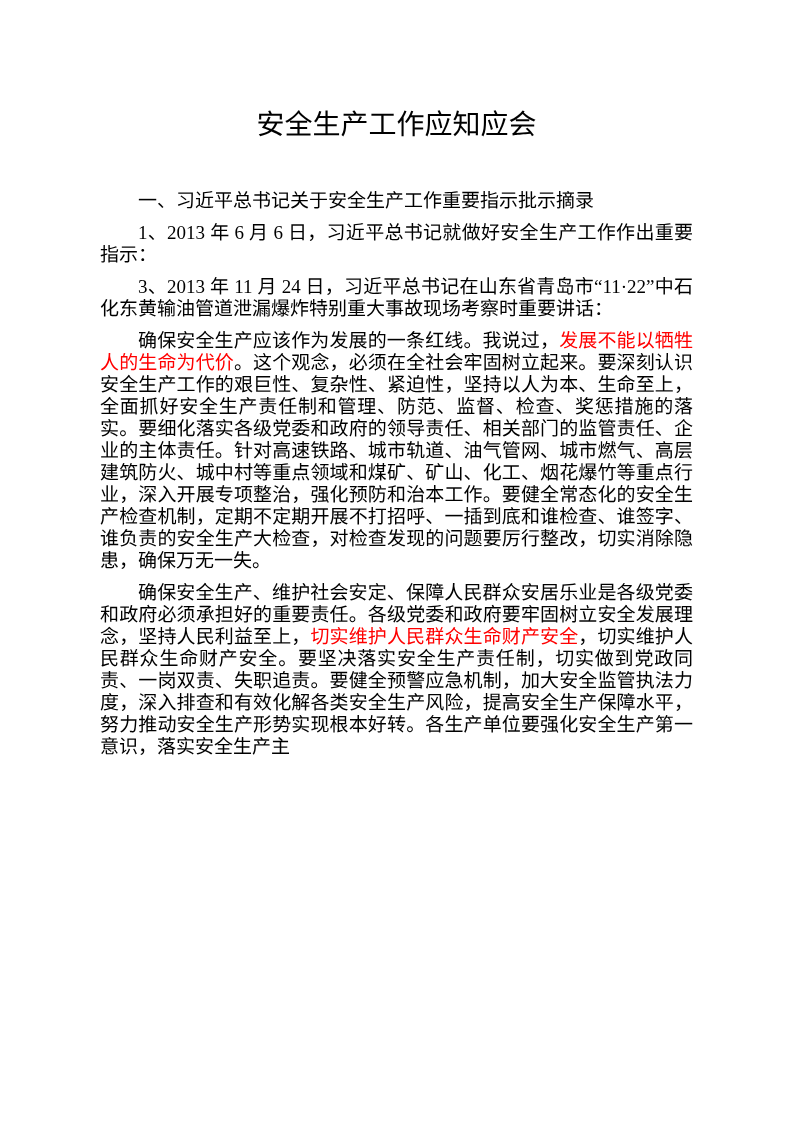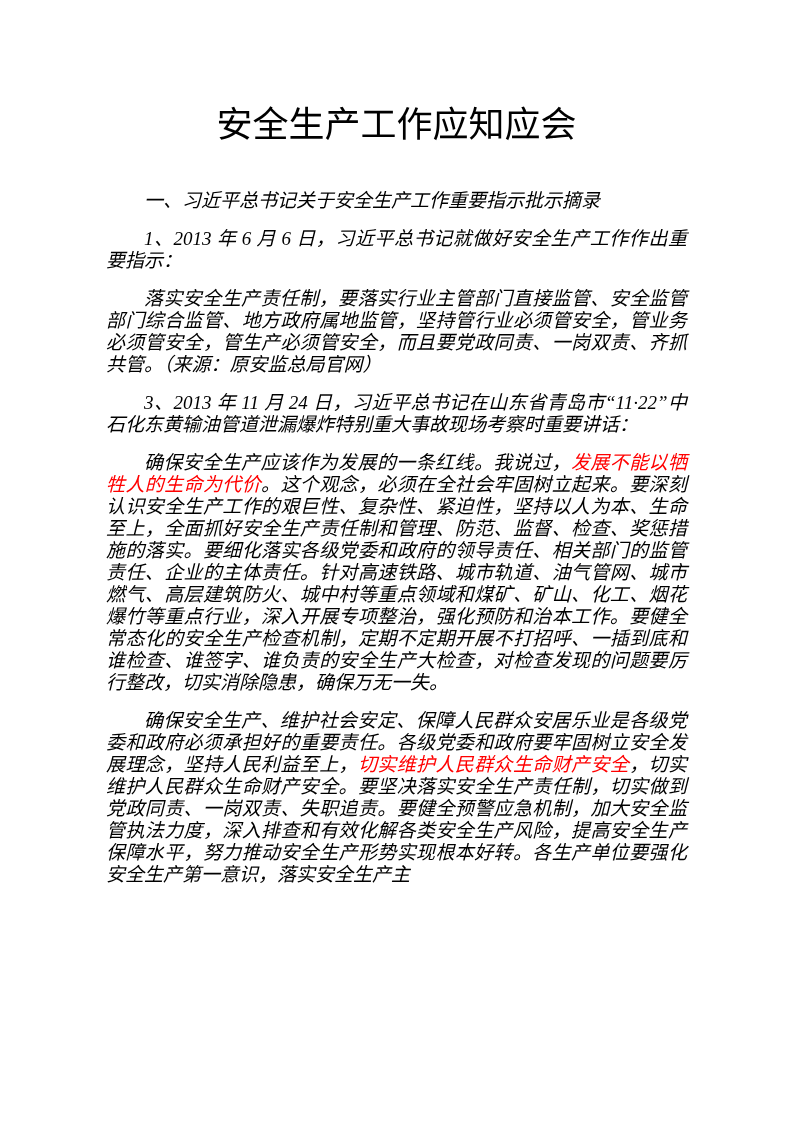--- a/index.html
+++ b/index.html
@@ -14,48 +14,46 @@
     margin: 0 auto;
     background: var(--page-bg, #ffffff);
     box-sizing: border-box;
     padding: 104px 90px 0 90px;
     overflow: hidden;
     font-family: "Liberation Serif", "DejaVu Serif", serif;
     color: var(--text-color, #000000);
   }
   .doc-title {
     margin: 0 0 44px 0;
-    font-size: 36px;
+    font-size: 28px;
     line-height: 42px;
     font-weight: normal;
     text-align: center;
     white-space: nowrap;
   }
   .doc-body {
     font-size: 19px;
     line-height: 22px;
     text-align: justify;
   }
   .doc-body p {
-    margin: 16px;
+    margin: 10px;
     padding: 0;
     text-indent: 2em;
-    font-style: italic;
   }
   .seg { color: inherit; }
   .seg.red { color: var(--accent-color, #ff0000); }
 </style>
 </head>
 <body>
 
 <div class="page">
   <h1 class="doc-title">安全生产工作应知应会</h1>
   <div class="doc-body">
     <p class="heading">一、习近平总书记关于安全生产工作重要指示批示摘录</p>
     <div id="paragraphs">
         <p><span class="seg">1、2013 年 6 月 6 日，习近平总书记就做好安全生产工作作出重要指示：</span></p>
-        <p><span class="seg">落实安全生产责任制，要落实行业主管部门直接监管、安全监管部门综合监管、地方政府属地监管，坚持管行业必须管安全，管业务必须管安全，管生产必须管安全，而且要党政同责、一岗双责、齐抓共管。（来源：原安监总局官网）</span></p>
         <p><span class="seg">3、2013 年 11 月 24 日，习近平总书记在山东省青岛市“11·22”中石化东黄输油管道泄漏爆炸特别重大事故现场考察时重要讲话：</span></p>
         <p><span class="seg">确保安全生产应该作为发展的一条红线。我说过，</span><span class="seg red">发展不能以牺牲人的生命为代价</span><span class="seg">。这个观念，必须在全社会牢固树立起来。要深刻认识安全生产工作的艰巨性、复杂性、紧迫性，坚持以人为本、生命至上，全面抓好安全生产责任制和管理、防范、监督、检查、奖惩措施的落实。要细化落实各级党委和政府的领导责任、相关部门的监管责任、企业的主体责任。针对高速铁路、城市轨道、油气管网、城市燃气、高层建筑防火、城中村等重点领域和煤矿、矿山、化工、烟花爆竹等重点行业，深入开展专项整治，强化预防和治本工作。要健全常态化的安全生产检查机制，定期不定期开展不打招呼、一插到底和谁检查、谁签字、谁负责的安全生产大检查，对检查发现的问题要厉行整改，切实消除隐患，确保万无一失。</span></p>
         <p><span class="seg">确保安全生产、维护社会安定、保障人民群众安居乐业是各级党委和政府必须承担好的重要责任。各级党委和政府要牢固树立安全发展理念，坚持人民利益至上，</span><span class="seg red">切实维护人民群众生命财产安全</span><span class="seg">，切实维护人民群众生命财产安全。要坚决落实安全生产责任制，切实做到党政同责、一岗双责、失职追责。要健全预警应急机制，加大安全监管执法力度，深入排查和有效化解各类安全生产风险，提高安全生产保障水平，努力推动安全生产形势实现根本好转。各生产单位要强化安全生产第一意识，落实安全生产主</span></p>
       </div>
   </div>
 </div>
 
 </body></html>

